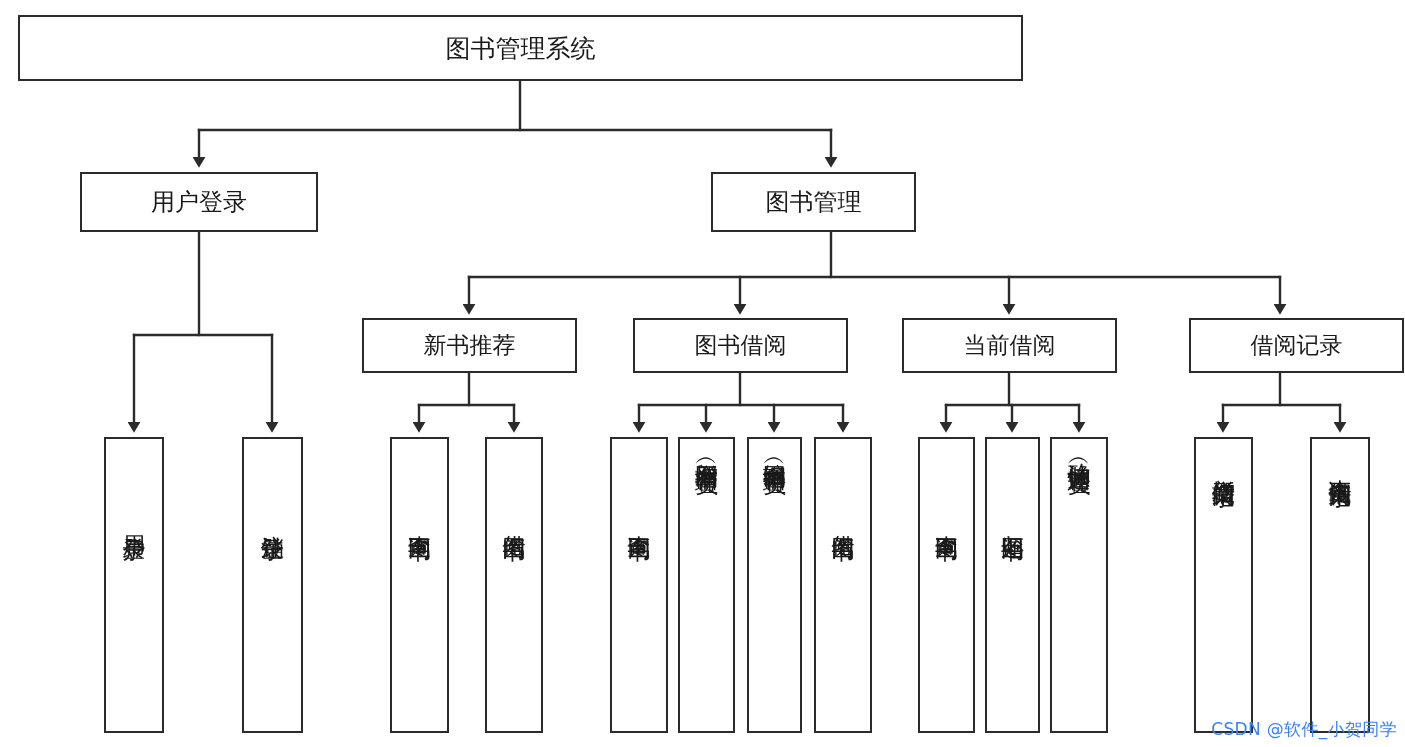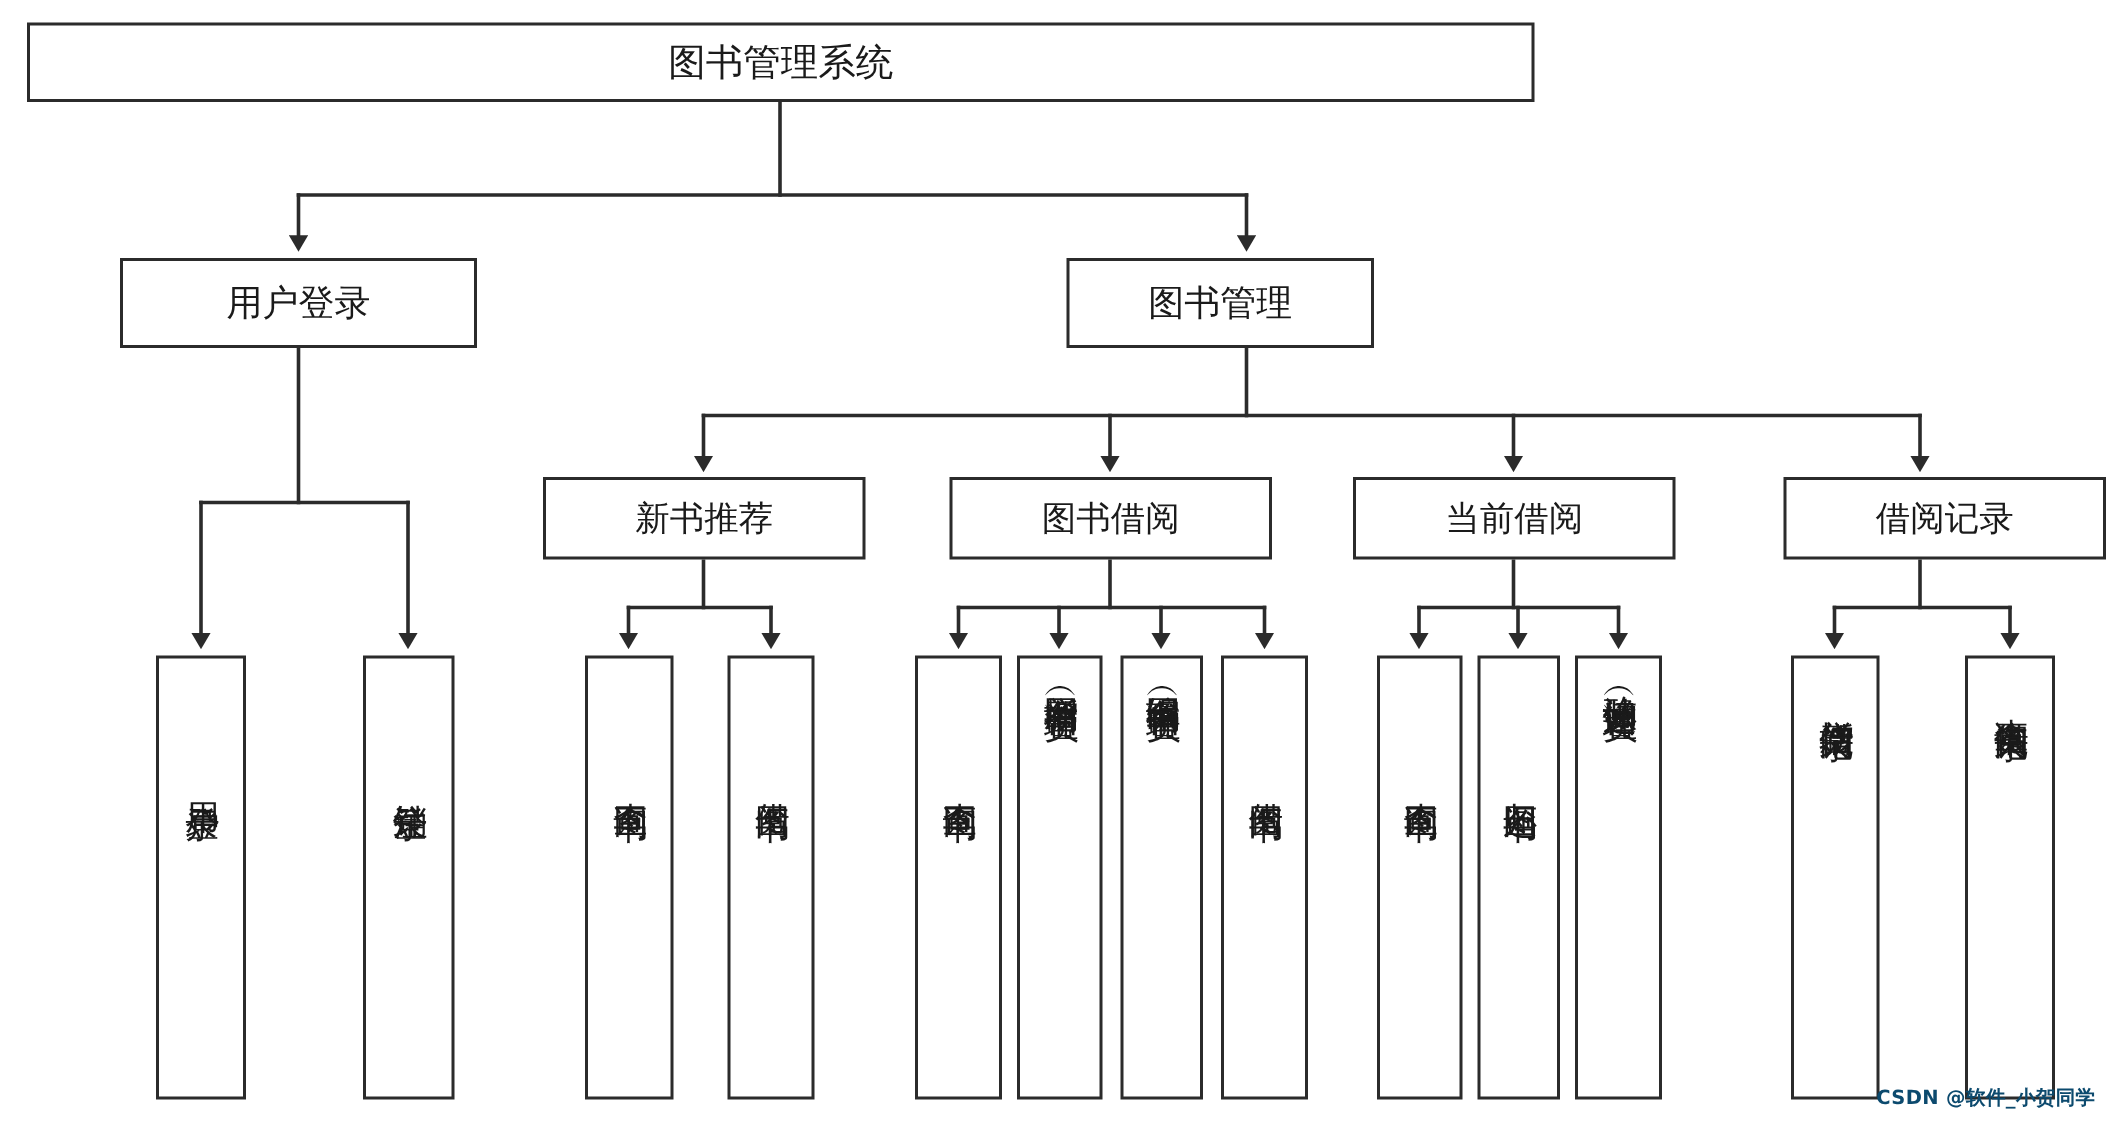--- a/index.html
+++ b/index.html
@@ -64,25 +64,24 @@
   .leaf-mid .vtext {
     margin-top: 22px;
   }
   .leaf-long .vtext {
     margin-top: 6px;
   }
   #watermark {
     position: absolute;
     right: 8px;
     bottom: 6px;
-    font-size: 13px;
-    color: #0c4a6e;
+    font-size: 17px;
+    color: #3b82f6;
     letter-spacing: 0.02em;
     white-space: nowrap;
-    font-weight: bold;
   }
 </style>
 </head>
 <body>
 
 <div id="canvas">
 
   <svg id="edges" viewBox="0 0 1405 747" width="1405" height="747">
     <defs>
       <marker id="arrow" markerWidth="11" markerHeight="13" refX="1.2" refY="6.5" orient="auto" markerUnits="userSpaceOnUse">
@@ -126,21 +125,21 @@
       <path d="M1012,405 L1012,423" marker-end="url(#arrow)"></path>
       <path d="M1079,405 L1079,423" marker-end="url(#arrow)"></path>
 
       <path d="M1280,373 L1280,405"></path>
       <path d="M1223,405 L1340,405"></path>
       <path d="M1223,405 L1223,423" marker-end="url(#arrow)"></path>
       <path d="M1340,405 L1340,423" marker-end="url(#arrow)"></path>
     </g>
   </svg>
 
-  <div class="node root" id="node-root" style="left: 18px; top: 15px; width: 1005px; height: 53px;">
+  <div class="node root" id="node-root" style="left: 18px; top: 15px; width: 1005px; height: 66px;">
     <span>图书管理系统</span>
   </div>
 
   <div class="node lvl1" id="node-l1-0" style="left: 80px; top: 172px; width: 238px; height: 60px;">
     <span>用户登录</span>
   </div>
   <div class="node lvl1" id="node-l1-1" style="left: 711px; top: 172px; width: 205px; height: 60px;">
     <span>图书管理</span>
   </div>
 

